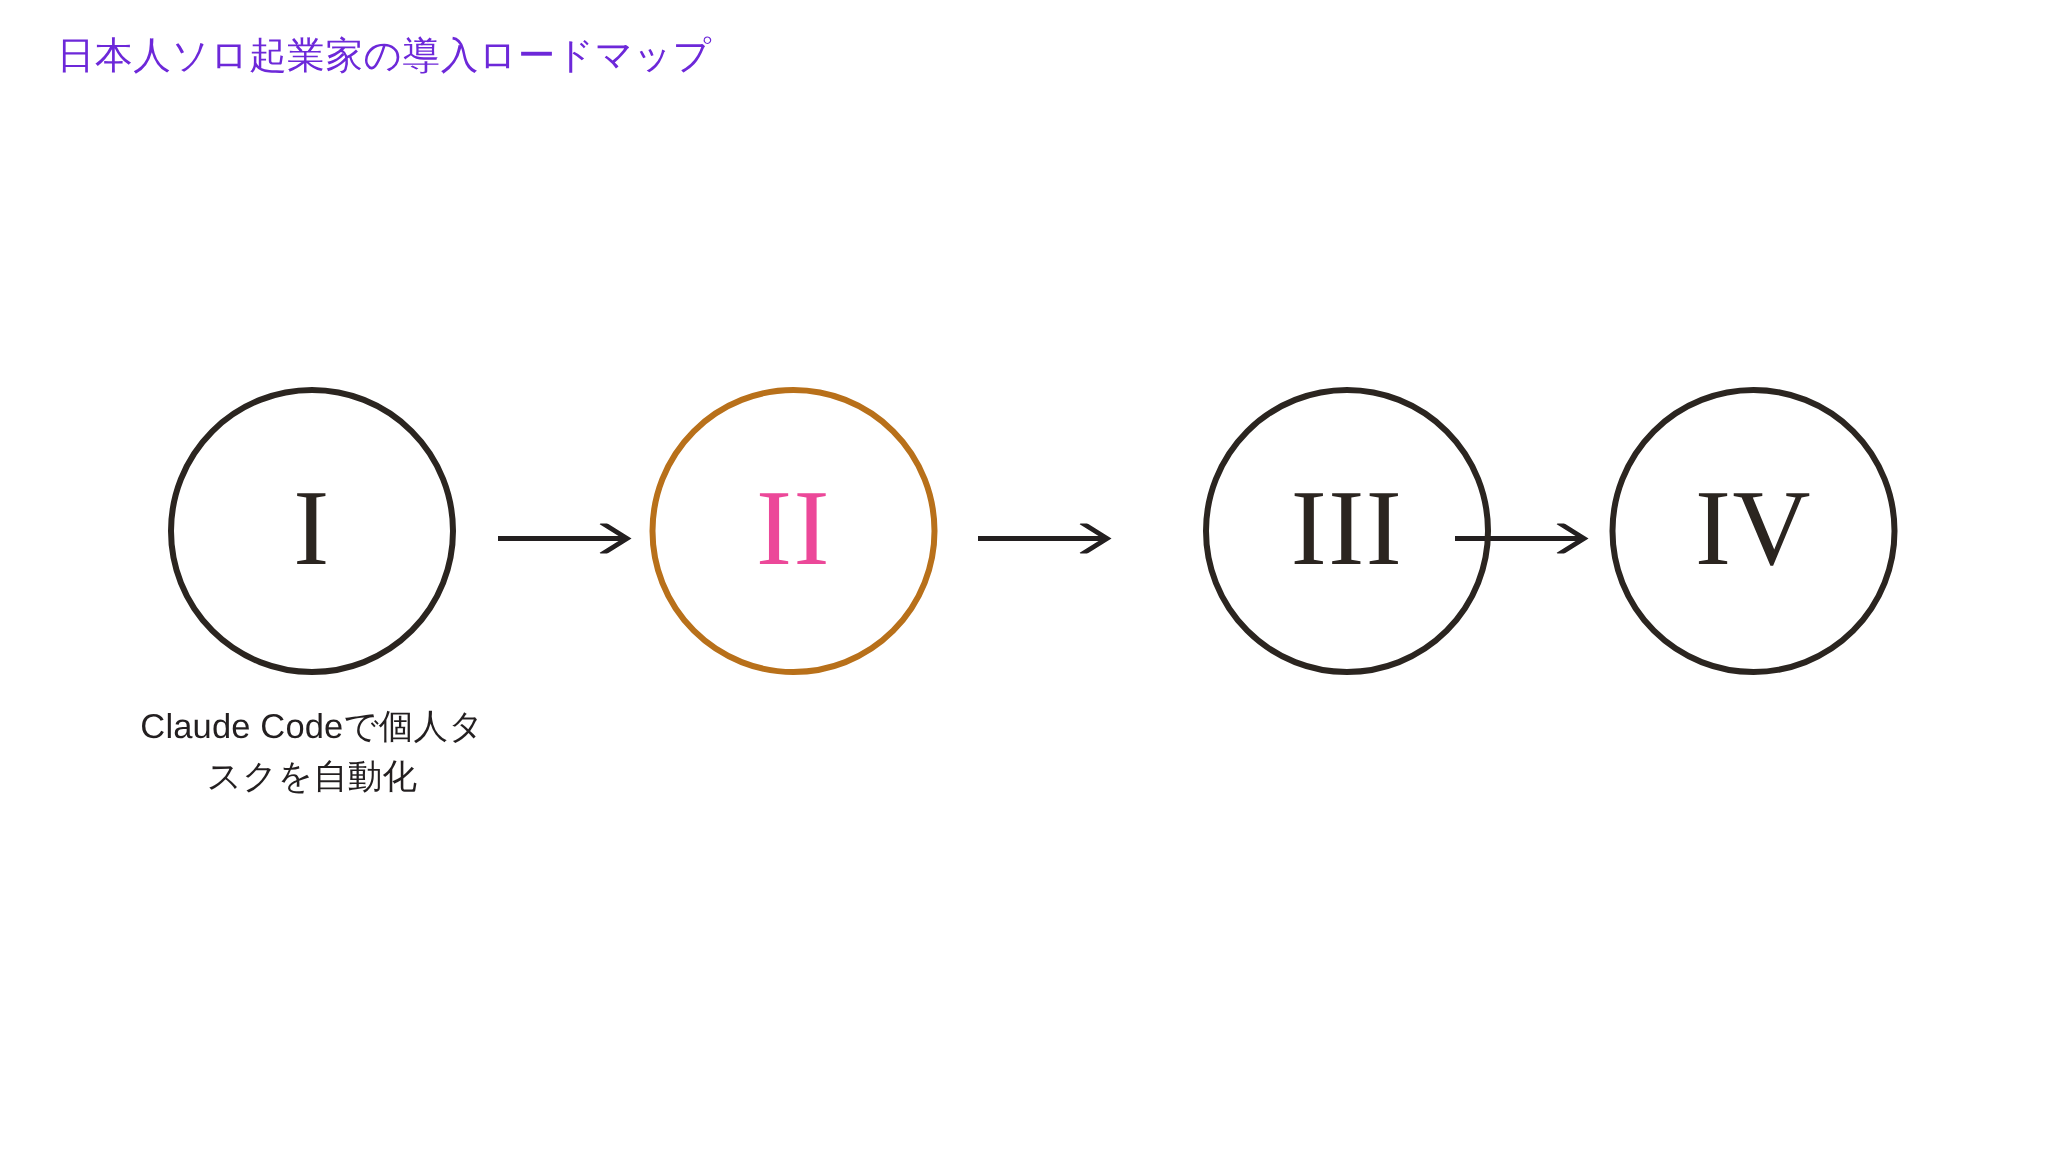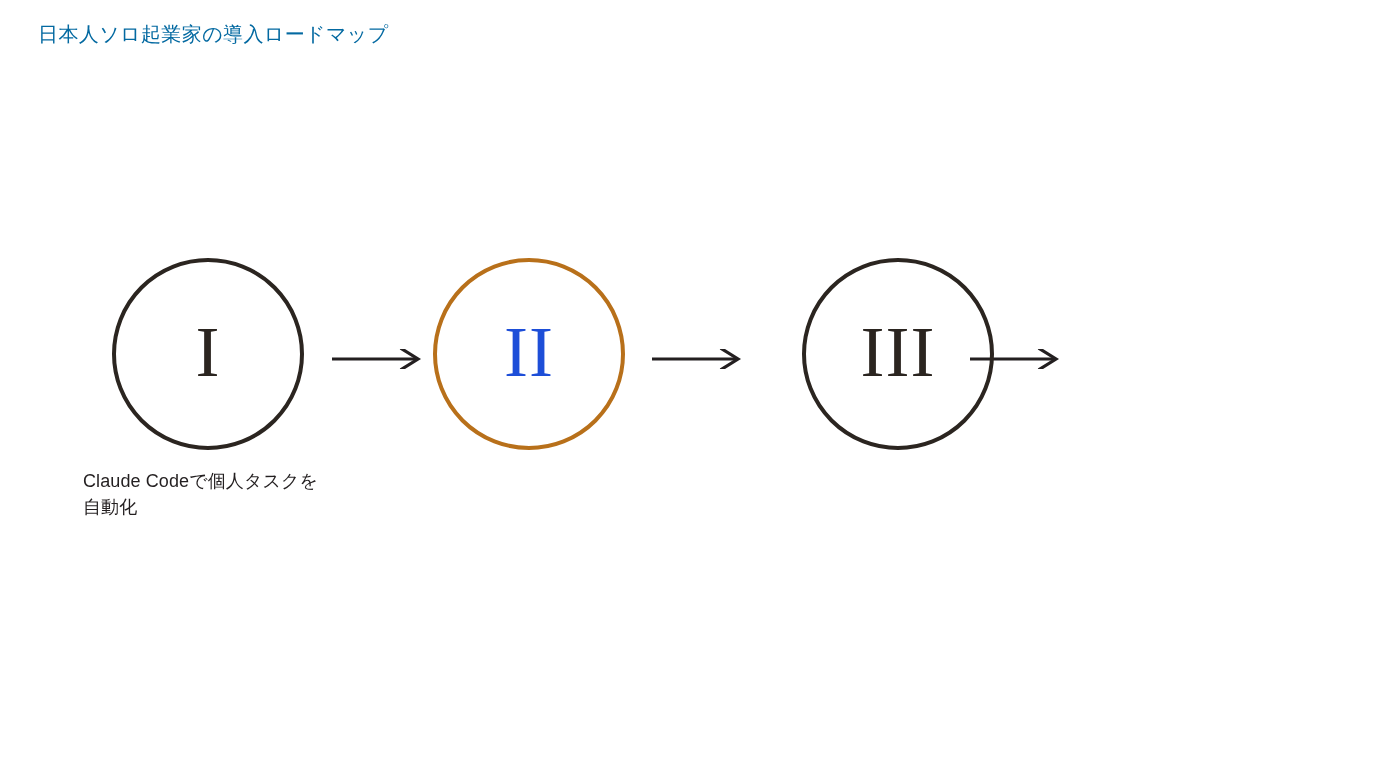--- a/index.html
+++ b/index.html
@@ -14,24 +14,24 @@
     font-family: "Liberation Sans", "DejaVu Sans", sans-serif;
     overflow: hidden;
     position: relative;
   }
 
   
   .slide-title {
     position: absolute;
     left: 38px;
     top: 21px;
-    font-size: 20px;
+    font-size: 25px;
     line-height: 1.35;
     letter-spacing: 0.4px;
-    color: #0369a1;
+    color: #6d28d9;
     font-weight: 400;
     white-space: nowrap;
   }
 
   
   .roadmap {
     position: absolute;
     left: 0;
     top: 258px;
     width: 1376px;
@@ -69,29 +69,29 @@
     font-family: "Liberation Serif", "DejaVu Serif", serif;
     font-size: 72px;
     line-height: 1;
     color: #2b2520;
     letter-spacing: 1px;
     position: relative;
     top: -2px;
   }
 
   .step.is-accent .step-numeral {
-    color: #1d4ed8;
+    color: #ec4899;
   }
 
   .step-label {
     margin-top: 18px;
-    font-size: 18px;
+    font-size: 23px;
     line-height: 1.45;
     color: #231f20;
-    text-align: left;
+    text-align: center;
     max-width: 270px;
     letter-spacing: 0.1px;
     font-weight: 400;
   }
 
   .step-label-w-narrow { max-width: 250px; }
   .step-label-w-mid    { max-width: 245px; }
   .step-label-w-wide   { max-width: 285px; }
 
   
@@ -149,15 +149,18 @@
     </div>
   </div>
 
   <div class="step" style="left:898px;">
     <div class="step-circle">
       <span class="step-numeral">III</span>
     </div>
   </div>
 
   <div class="step" style="left:1169px;">
+    <div class="step-circle">
+      <span class="step-numeral">IV</span>
+    </div>
   </div>
 
 </div>
 
 </body></html>

